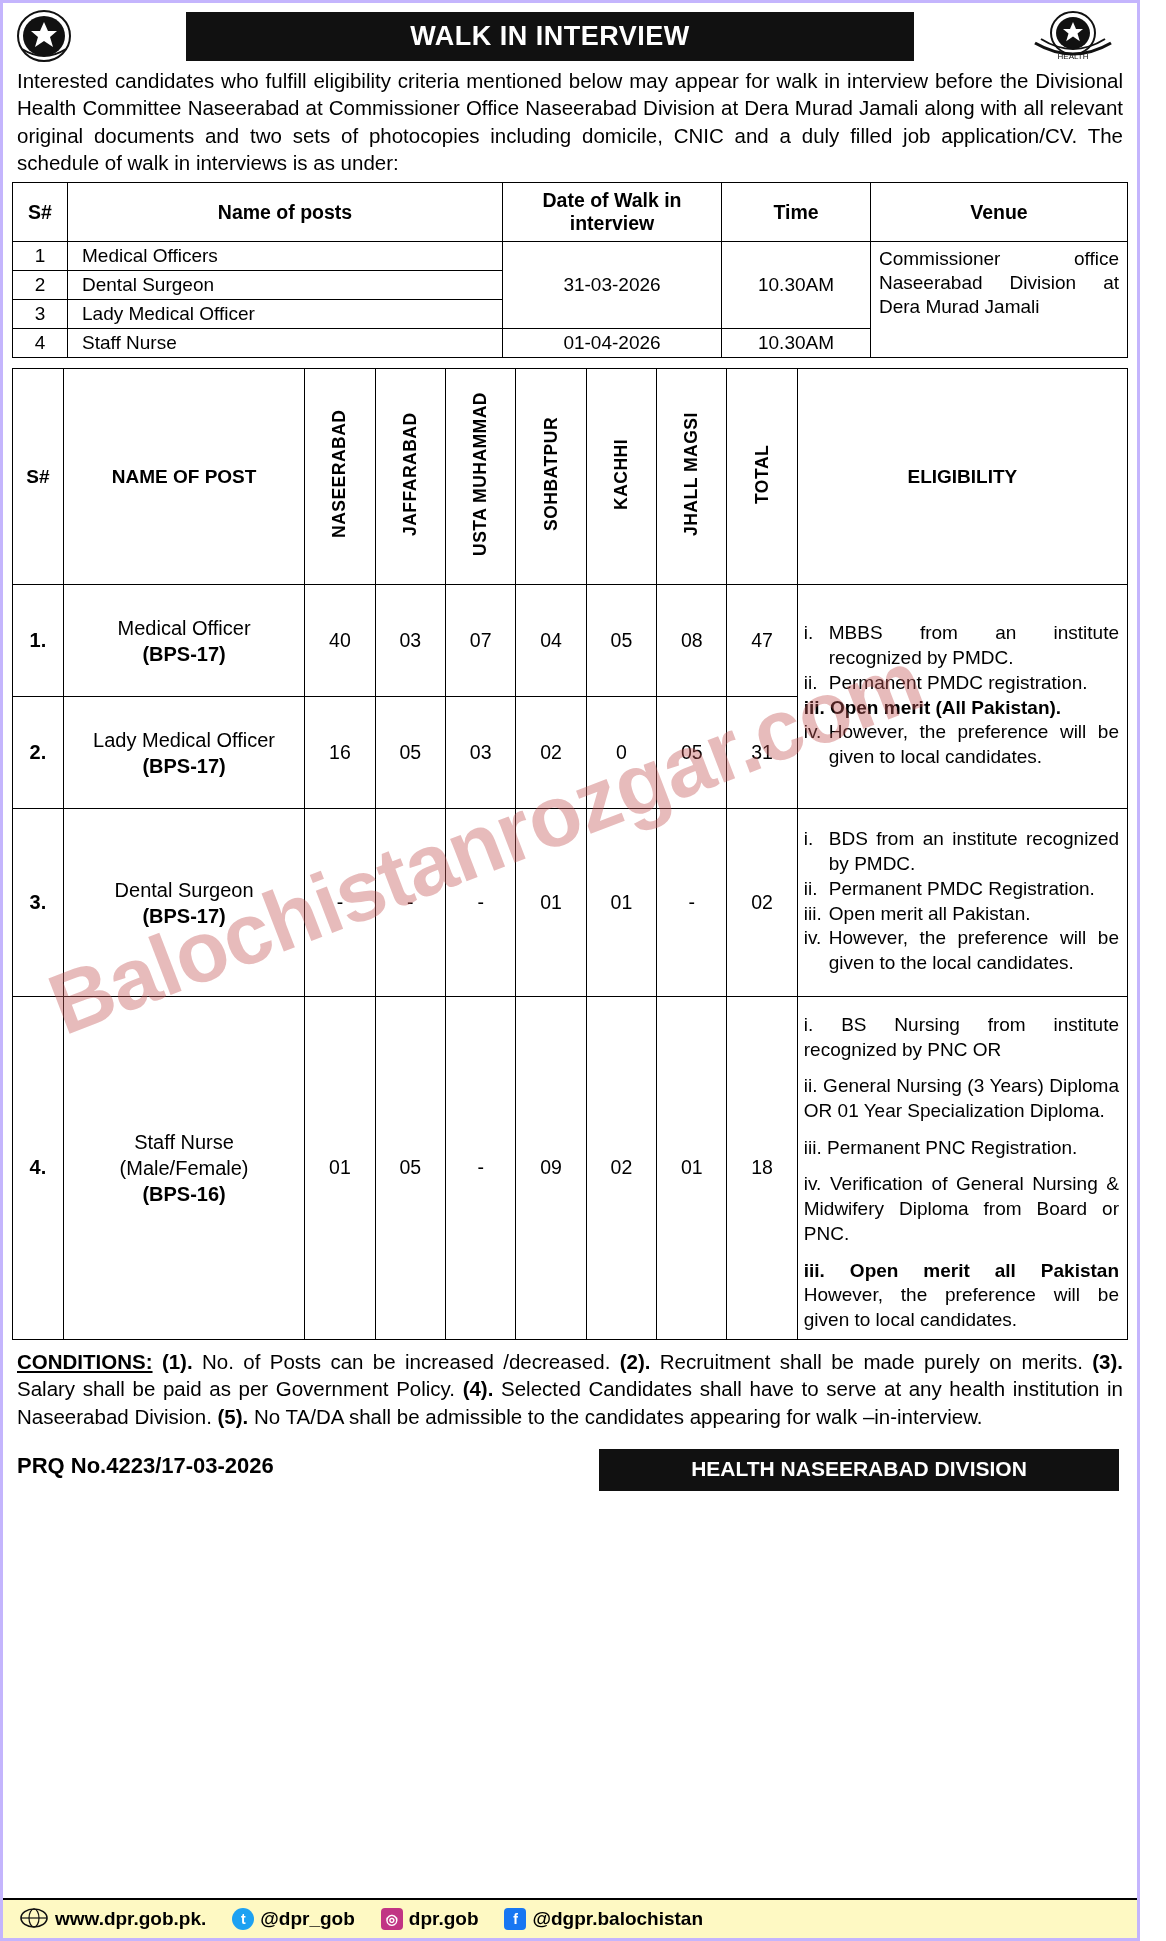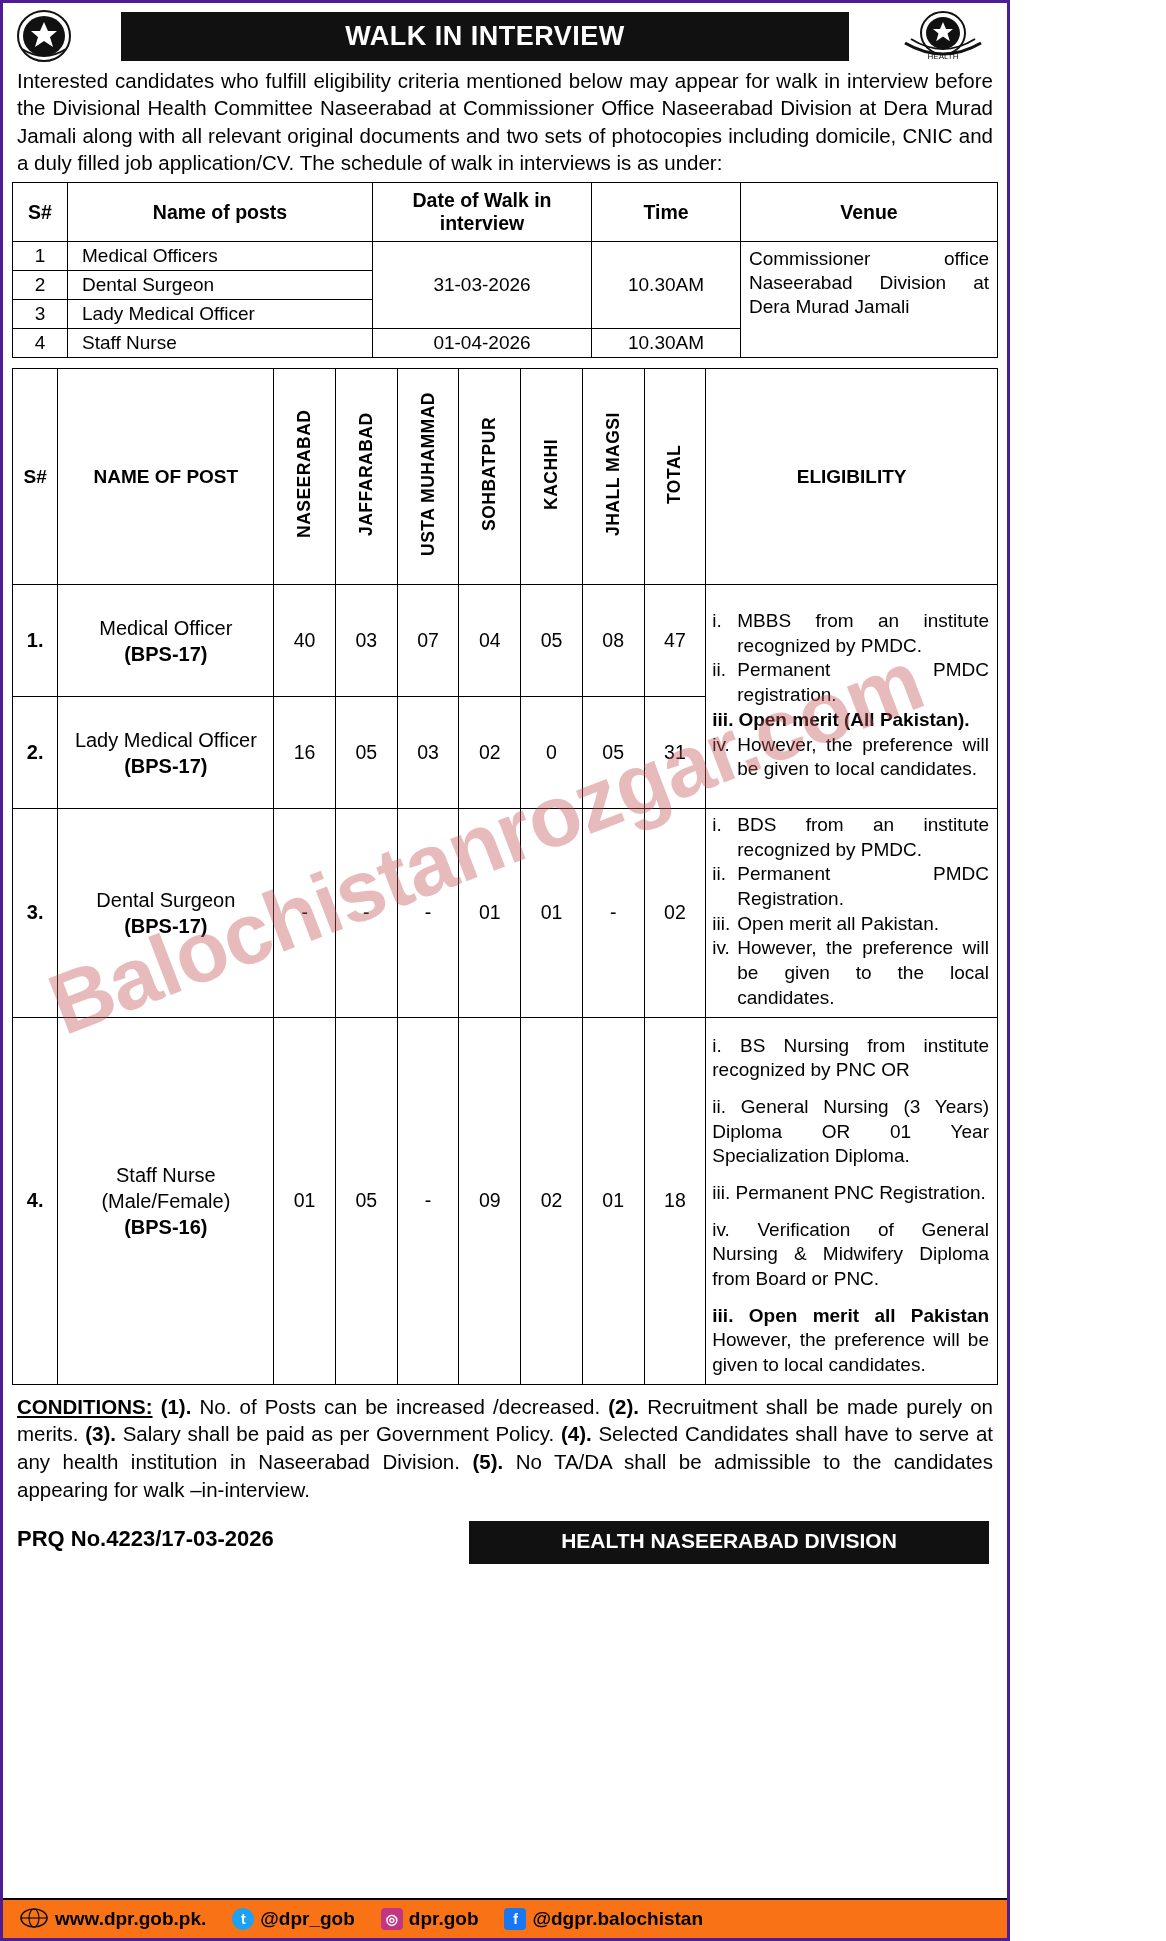--- a/index.html
+++ b/index.html
@@ -6,24 +6,24 @@
     margin: 0;
     padding: 0;
     background: #ffffff;
   }
   body {
     font-family: "Liberation Sans", sans-serif;
     color: #000000;
   }
   .page {
     position: relative;
-    width: 1010px;
+    width: 1140px;
     height: 1941px;
     box-sizing: border-box;
-    border: 3px solid #4c1d95;
+    border: 3px solid #c4b5fd;
     background: #fff;
     overflow: hidden;
   }
   
   .header {
     display: flex;
     align-items: center;
     justify-content: space-between;
     padding: 6px 12px 2px 12px;
     height: 62px;
@@ -184,21 +184,21 @@
   .prq {
     font-weight: bold;
     font-size: 22px;
     padding: 2px 0 0 14px;
     margin-top: -40px;
   }
   .footer-bar {
     position: absolute;
     left: 0; right: 0; bottom: 0;
     height: 40px;
-    background: #f97316;
+    background: #fef9c3;
     border-top: 2px solid #000;
     display: flex;
     align-items: center;
     gap: 26px;
     padding: 0 16px;
     font-size: 19px;
     font-weight: bold;
     box-sizing: border-box;
   }
   .fb-item { display: flex; align-items: center; gap: 6px; }

